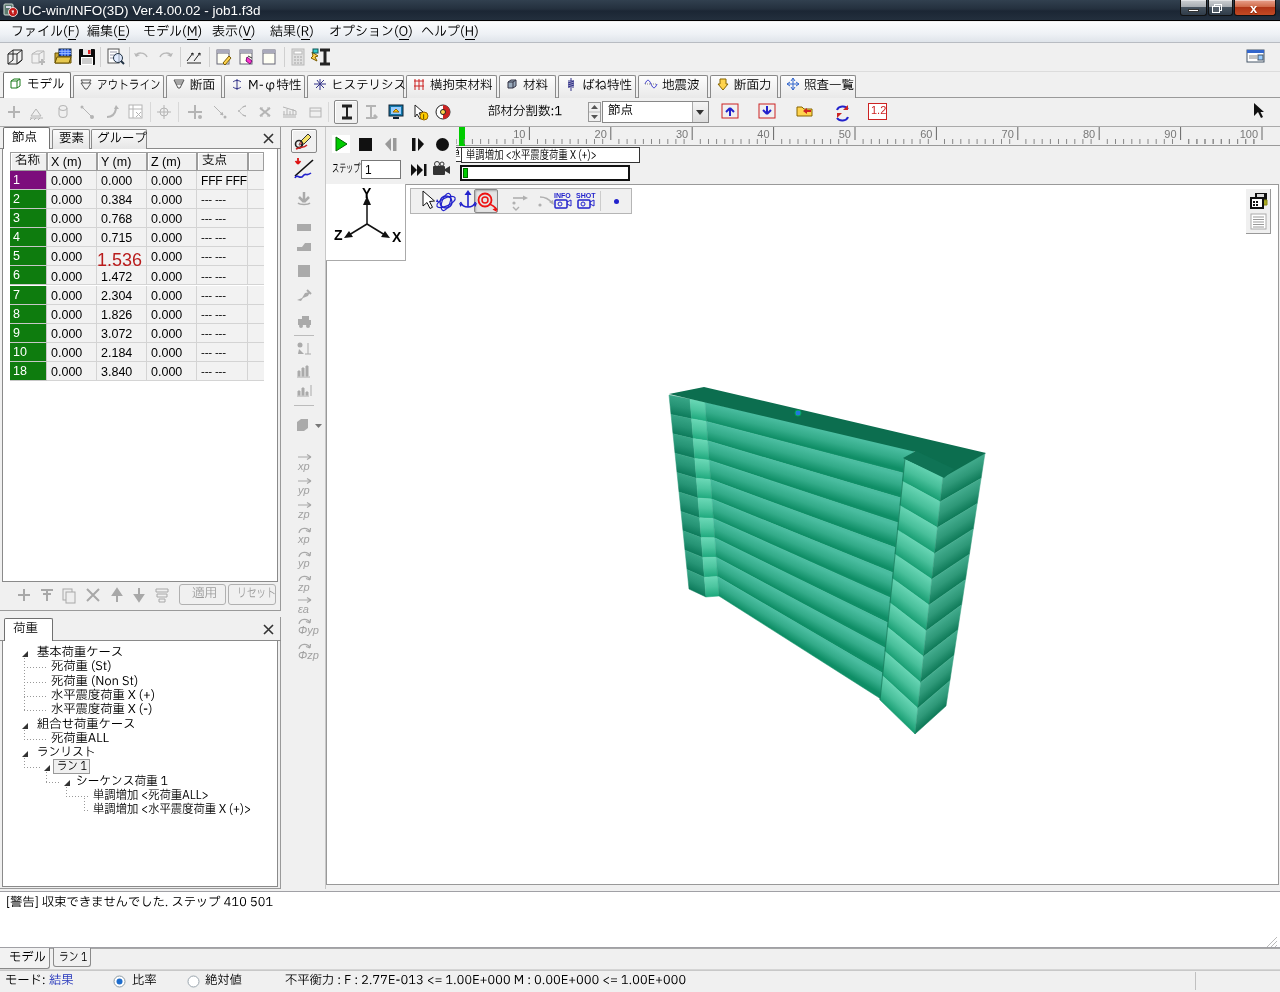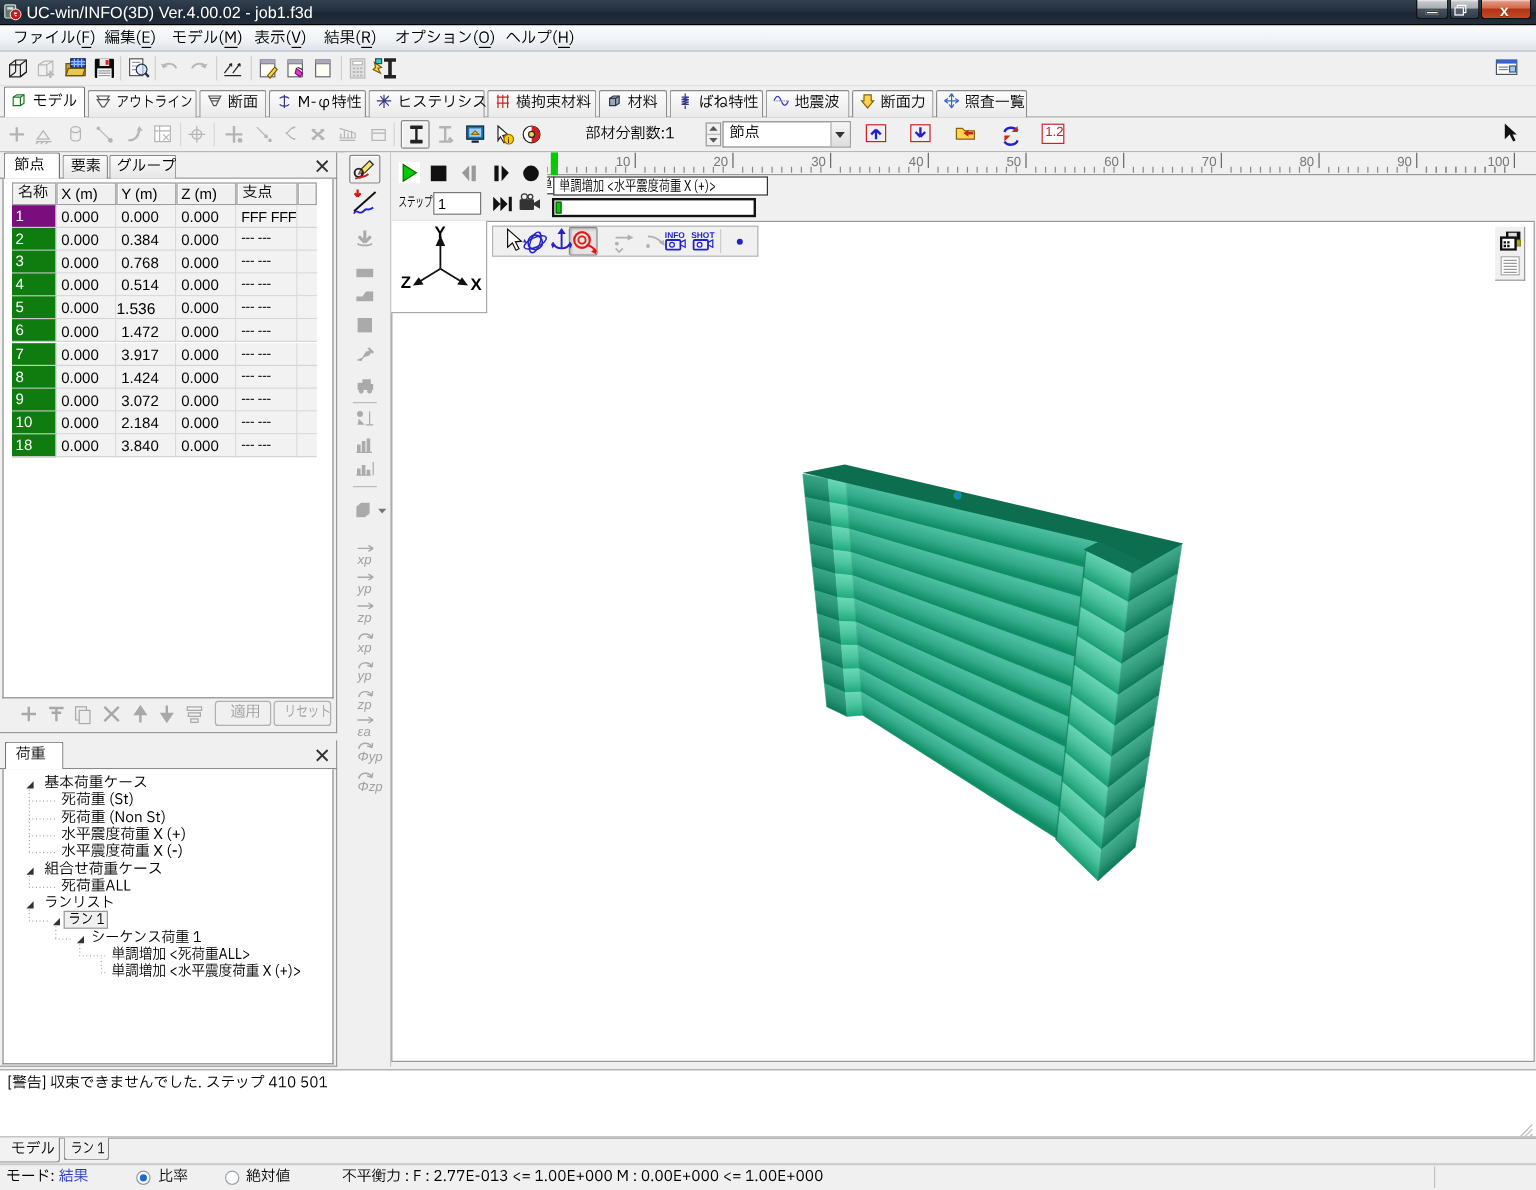--- a/index.html
+++ b/index.html
@@ -402,32 +402,32 @@
 <div style="position:absolute;left:147px;top:209px;width:50px;height:19px;background:#f2f2f2;border-right:1px solid #d4d4d4;border-bottom:1px solid #d4d4d4"></div>
 <div style="position:absolute;left:151px;top:212px;font-size:12.5px;color:#000">0.000</div>
 <div style="position:absolute;left:197px;top:209px;width:51px;height:19px;background:#f2f2f2;border-right:1px solid #d4d4d4;border-bottom:1px solid #d4d4d4"></div>
 <div style="position:absolute;left:201px;top:212px;font-size:11.5px;letter-spacing:-0.2px;color:#000">--- ---</div>
 <div style="position:absolute;left:248px;top:209px;width:16px;height:19px;background:#f2f2f2;border-bottom:1px solid #d4d4d4"></div>
 <div style="position:absolute;left:10px;top:228px;width:37px;height:19px;background:#0e7c0e;border-right:1px solid #c8c8c8;border-bottom:1px solid #c8c8c8"></div>
 <div style="position:absolute;left:13px;top:230px;font-size:12.5px;color:#fff">4</div>
 <div style="position:absolute;left:47px;top:228px;width:50px;height:19px;background:#f2f2f2;border-right:1px solid #d4d4d4;border-bottom:1px solid #d4d4d4"></div>
 <div style="position:absolute;left:51px;top:231px;font-size:12.5px;color:#000">0.000</div>
 <div style="position:absolute;left:97px;top:228px;width:50px;height:19px;background:#f2f2f2;border-right:1px solid #d4d4d4;border-bottom:1px solid #d4d4d4"></div>
-<div style="position:absolute;left:101px;top:231px;font-size:12.5px;color:#000">0.514</div>
+<div style="position:absolute;left:101px;top:231px;font-size:12.5px;color:#000">0.715</div>
 <div style="position:absolute;left:147px;top:228px;width:50px;height:19px;background:#f2f2f2;border-right:1px solid #d4d4d4;border-bottom:1px solid #d4d4d4"></div>
 <div style="position:absolute;left:151px;top:231px;font-size:12.5px;color:#000">0.000</div>
 <div style="position:absolute;left:197px;top:228px;width:51px;height:19px;background:#f2f2f2;border-right:1px solid #d4d4d4;border-bottom:1px solid #d4d4d4"></div>
 <div style="position:absolute;left:201px;top:231px;font-size:11.5px;letter-spacing:-0.2px;color:#000">--- ---</div>
 <div style="position:absolute;left:248px;top:228px;width:16px;height:19px;background:#f2f2f2;border-bottom:1px solid #d4d4d4"></div>
 <div style="position:absolute;left:10px;top:247px;width:37px;height:19px;background:#0e7c0e;border-right:1px solid #c8c8c8;border-bottom:1px solid #c8c8c8"></div>
 <div style="position:absolute;left:13px;top:249px;font-size:12.5px;color:#fff">5</div>
 <div style="position:absolute;left:47px;top:247px;width:50px;height:19px;background:#f2f2f2;border-right:1px solid #d4d4d4;border-bottom:1px solid #d4d4d4"></div>
 <div style="position:absolute;left:51px;top:250px;font-size:12.5px;color:#000">0.000</div>
 <div style="position:absolute;left:97px;top:247px;width:50px;height:19px;background:#f2f2f2;border-right:1px solid #d4d4d4;border-bottom:1px solid #d4d4d4"></div>
-<div style="position:absolute;left:97px;top:250px;font-size:13px;color:#000000">1.536</div>
+<div style="position:absolute;left:97px;top:250px;font-size:18px;color:#b91c1c">1.536</div>
 <div style="position:absolute;left:147px;top:247px;width:50px;height:19px;background:#f2f2f2;border-right:1px solid #d4d4d4;border-bottom:1px solid #d4d4d4"></div>
 <div style="position:absolute;left:151px;top:250px;font-size:12.5px;color:#000">0.000</div>
 <div style="position:absolute;left:197px;top:247px;width:51px;height:19px;background:#f2f2f2;border-right:1px solid #d4d4d4;border-bottom:1px solid #d4d4d4"></div>
 <div style="position:absolute;left:201px;top:250px;font-size:11.5px;letter-spacing:-0.2px;color:#000">--- ---</div>
 <div style="position:absolute;left:248px;top:247px;width:16px;height:19px;background:#f2f2f2;border-bottom:1px solid #d4d4d4"></div>
 <div style="position:absolute;left:10px;top:266px;width:37px;height:19px;background:#0e7c0e;border-right:1px solid #c8c8c8;border-bottom:1px solid #c8c8c8"></div>
 <div style="position:absolute;left:13px;top:268px;font-size:12.5px;color:#fff">6</div>
 <div style="position:absolute;left:47px;top:266px;width:50px;height:19px;background:#f2f2f2;border-right:1px solid #d4d4d4;border-bottom:1px solid #d4d4d4"></div>
 <div style="position:absolute;left:51px;top:270px;font-size:12.5px;color:#000">0.000</div>
 <div style="position:absolute;left:97px;top:266px;width:50px;height:19px;background:#f2f2f2;border-right:1px solid #d4d4d4;border-bottom:1px solid #d4d4d4"></div>
@@ -435,32 +435,32 @@
 <div style="position:absolute;left:147px;top:266px;width:50px;height:19px;background:#f2f2f2;border-right:1px solid #d4d4d4;border-bottom:1px solid #d4d4d4"></div>
 <div style="position:absolute;left:151px;top:270px;font-size:12.5px;color:#000">0.000</div>
 <div style="position:absolute;left:197px;top:266px;width:51px;height:19px;background:#f2f2f2;border-right:1px solid #d4d4d4;border-bottom:1px solid #d4d4d4"></div>
 <div style="position:absolute;left:201px;top:270px;font-size:11.5px;letter-spacing:-0.2px;color:#000">--- ---</div>
 <div style="position:absolute;left:248px;top:266px;width:16px;height:19px;background:#f2f2f2;border-bottom:1px solid #d4d4d4"></div>
 <div style="position:absolute;left:10px;top:286px;width:37px;height:19px;background:#0e7c0e;border-right:1px solid #c8c8c8;border-bottom:1px solid #c8c8c8"></div>
 <div style="position:absolute;left:13px;top:288px;font-size:12.5px;color:#fff">7</div>
 <div style="position:absolute;left:47px;top:286px;width:50px;height:19px;background:#f2f2f2;border-right:1px solid #d4d4d4;border-bottom:1px solid #d4d4d4"></div>
 <div style="position:absolute;left:51px;top:289px;font-size:12.5px;color:#000">0.000</div>
 <div style="position:absolute;left:97px;top:286px;width:50px;height:19px;background:#f2f2f2;border-right:1px solid #d4d4d4;border-bottom:1px solid #d4d4d4"></div>
-<div style="position:absolute;left:101px;top:289px;font-size:12.5px;color:#000">3.917</div>
+<div style="position:absolute;left:101px;top:289px;font-size:12.5px;color:#000">2.304</div>
 <div style="position:absolute;left:147px;top:286px;width:50px;height:19px;background:#f2f2f2;border-right:1px solid #d4d4d4;border-bottom:1px solid #d4d4d4"></div>
 <div style="position:absolute;left:151px;top:289px;font-size:12.5px;color:#000">0.000</div>
 <div style="position:absolute;left:197px;top:286px;width:51px;height:19px;background:#f2f2f2;border-right:1px solid #d4d4d4;border-bottom:1px solid #d4d4d4"></div>
 <div style="position:absolute;left:201px;top:289px;font-size:11.5px;letter-spacing:-0.2px;color:#000">--- ---</div>
 <div style="position:absolute;left:248px;top:286px;width:16px;height:19px;background:#f2f2f2;border-bottom:1px solid #d4d4d4"></div>
 <div style="position:absolute;left:10px;top:305px;width:37px;height:19px;background:#0e7c0e;border-right:1px solid #c8c8c8;border-bottom:1px solid #c8c8c8"></div>
 <div style="position:absolute;left:13px;top:307px;font-size:12.5px;color:#fff">8</div>
 <div style="position:absolute;left:47px;top:305px;width:50px;height:19px;background:#f2f2f2;border-right:1px solid #d4d4d4;border-bottom:1px solid #d4d4d4"></div>
 <div style="position:absolute;left:51px;top:308px;font-size:12.5px;color:#000">0.000</div>
 <div style="position:absolute;left:97px;top:305px;width:50px;height:19px;background:#f2f2f2;border-right:1px solid #d4d4d4;border-bottom:1px solid #d4d4d4"></div>
-<div style="position:absolute;left:101px;top:308px;font-size:12.5px;color:#000">1.424</div>
+<div style="position:absolute;left:101px;top:308px;font-size:12.5px;color:#000">1.826</div>
 <div style="position:absolute;left:147px;top:305px;width:50px;height:19px;background:#f2f2f2;border-right:1px solid #d4d4d4;border-bottom:1px solid #d4d4d4"></div>
 <div style="position:absolute;left:151px;top:308px;font-size:12.5px;color:#000">0.000</div>
 <div style="position:absolute;left:197px;top:305px;width:51px;height:19px;background:#f2f2f2;border-right:1px solid #d4d4d4;border-bottom:1px solid #d4d4d4"></div>
 <div style="position:absolute;left:201px;top:308px;font-size:11.5px;letter-spacing:-0.2px;color:#000">--- ---</div>
 <div style="position:absolute;left:248px;top:305px;width:16px;height:19px;background:#f2f2f2;border-bottom:1px solid #d4d4d4"></div>
 <div style="position:absolute;left:10px;top:324px;width:37px;height:19px;background:#0e7c0e;border-right:1px solid #c8c8c8;border-bottom:1px solid #c8c8c8"></div>
 <div style="position:absolute;left:13px;top:326px;font-size:12.5px;color:#fff">9</div>
 <div style="position:absolute;left:47px;top:324px;width:50px;height:19px;background:#f2f2f2;border-right:1px solid #d4d4d4;border-bottom:1px solid #d4d4d4"></div>
 <div style="position:absolute;left:51px;top:327px;font-size:12.5px;color:#000">0.000</div>
 <div style="position:absolute;left:97px;top:324px;width:50px;height:19px;background:#f2f2f2;border-right:1px solid #d4d4d4;border-bottom:1px solid #d4d4d4"></div>

